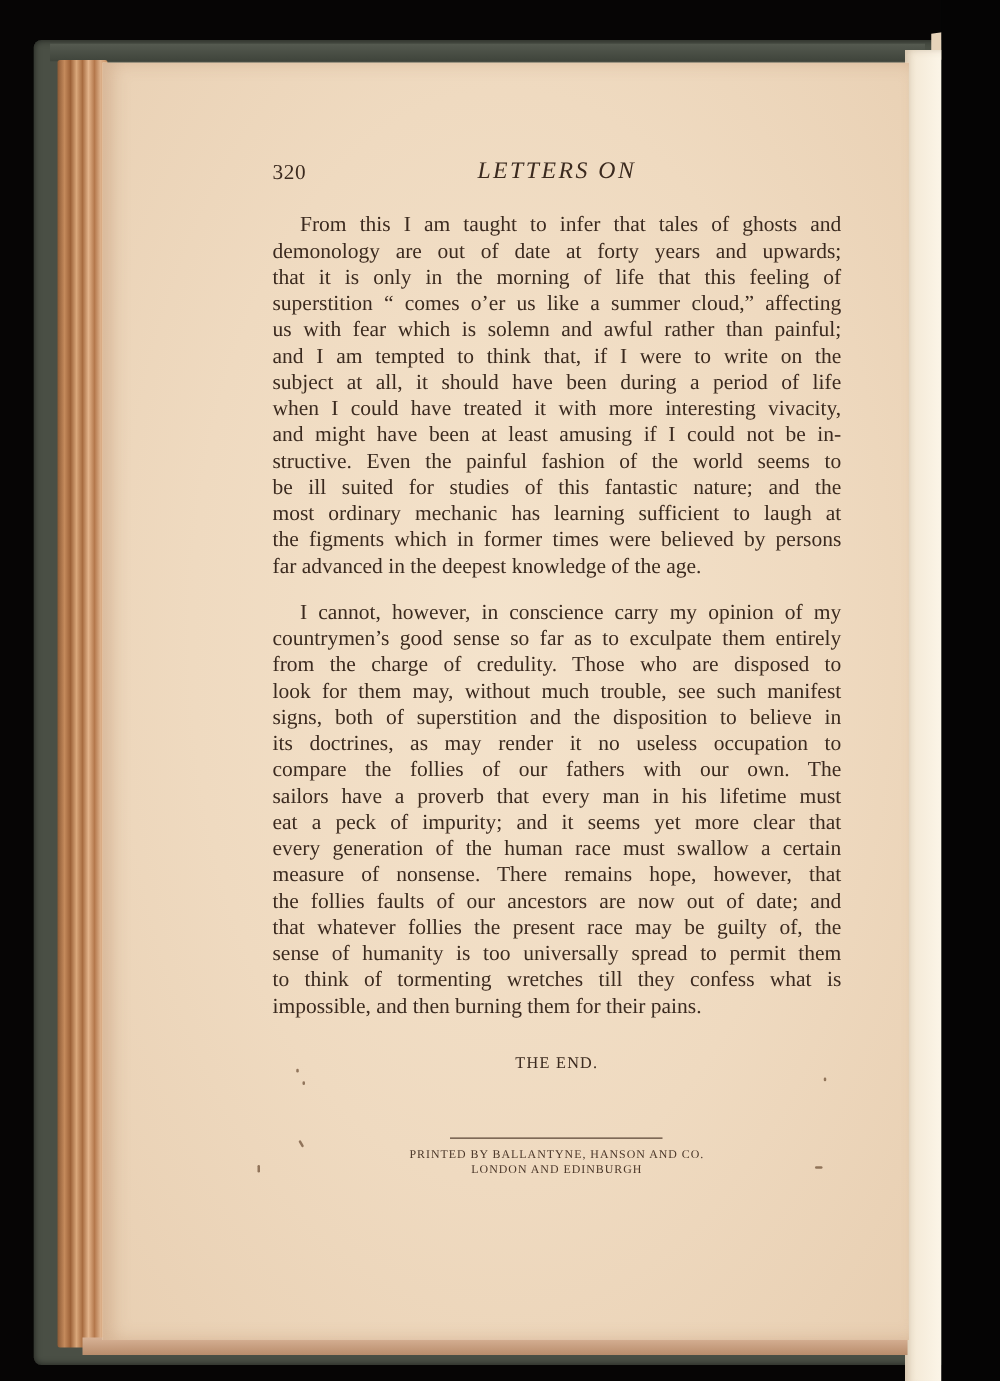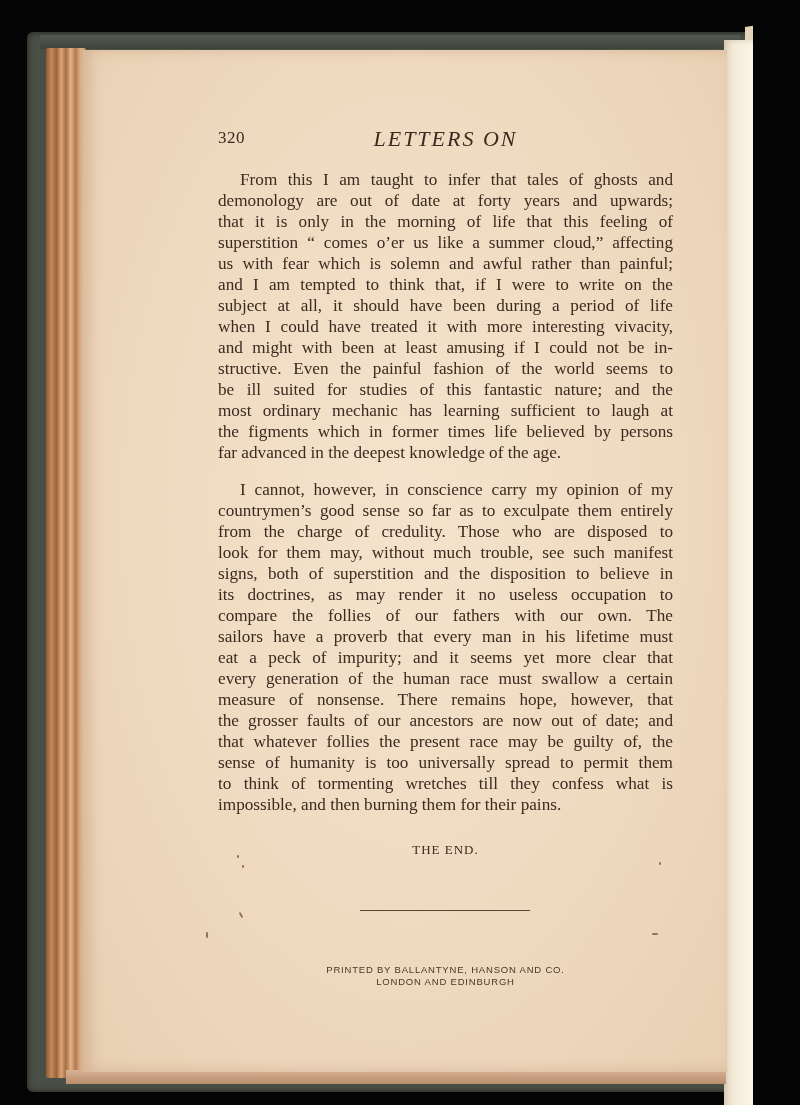--- a/index.html
+++ b/index.html
@@ -108,21 +108,21 @@
       font-size: 17px;
       letter-spacing: 0.5px;
     }
     .header-title {
       position: absolute;
       left: 0;
       right: 0;
       top: 1px;
       text-align: center;
       font-style: italic;
-      font-size: 22px;
+      font-size: 19px;
       letter-spacing: 2px;
     }
     .paragraph {
       margin: 0;
       font-size: 17.2px;
       line-height: 21px;
       text-align: justify;
     }
     .line {
       display: block;
@@ -157,26 +157,25 @@
       width: 170px;
       height: 1px;
       background: #5a4434;
     }
     .imprint {
       position: absolute;
       left: 218px;
       top: 918px;
       width: 455px;
       text-align: center;
-      font-family: Liberation Sans, sans-serif;
+      font-family: Liberation Serif, serif;
       font-size: 9.5px;
       letter-spacing: 0.8px;
       line-height: 12px;
       color: #4a3628;
-      margin-top: 46px;
     }
     .speck {
       position: absolute;
       width: 2px;
       height: 3px;
       background: #6a4a30;
       border-radius: 1px;
       opacity: 0.7;
     }
   </style>
@@ -208,41 +207,41 @@
 
     <p class="paragraph">
       <span class="line indent">From this I am taught to infer that tales of ghosts and</span>
       <span class="line">demonology are out of date at forty years and upwards;</span>
       <span class="line">that it is only in the morning of life that this feeling of</span>
       <span class="line">superstition “ comes o’er us like a summer cloud,” affecting</span>
       <span class="line">us with fear which is solemn and awful rather than painful;</span>
       <span class="line">and I am tempted to think that, if I were to write on the</span>
       <span class="line">subject at all, it should have been during a period of life</span>
       <span class="line">when I could have treated it with more interesting vivacity,</span>
-      <span class="line">and might with been at least amusing if I could not be in-</span>
+      <span class="line">and might have been at least amusing if I could not be in-</span>
       <span class="line">structive.  Even the painful fashion of the world seems to</span>
       <span class="line">be ill suited for studies of this fantastic nature; and the</span>
       <span class="line">most ordinary mechanic has learning sufficient to laugh at</span>
-      <span class="line">the figments which in former times life believed by persons</span>
+      <span class="line">the figments which in former times were believed by persons</span>
       <span class="line last">far advanced in the deepest knowledge of the age.</span>
     </p>
 
     <p class="paragraph">
       <span class="line indent">I cannot, however, in conscience carry my opinion of my</span>
       <span class="line">countrymen’s good sense so far as to exculpate them entirely</span>
       <span class="line">from the charge of credulity.  Those who are disposed to</span>
       <span class="line">look for them may, without much trouble, see such manifest</span>
       <span class="line">signs, both of superstition and the disposition to believe in</span>
       <span class="line">its doctrines, as may render it no useless occupation to</span>
       <span class="line">compare the follies of our fathers with our own.  The</span>
       <span class="line">sailors have a proverb that every man in his lifetime must</span>
       <span class="line">eat a peck of impurity; and it seems yet more clear that</span>
       <span class="line">every generation of the human race must swallow a certain</span>
       <span class="line">measure of nonsense.  There remains hope, however, that</span>
-      <span class="line">the grosser faults of our ancestors are now out of date; and</span>
+      <span class="line">the follies faults of our ancestors are now out of date; and</span>
       <span class="line">that whatever follies the present race may be guilty of, the</span>
       <span class="line">sense of humanity is too universally spread to permit them</span>
       <span class="line">to think of tormenting wretches till they confess what is</span>
       <span class="line last">impossible, and then burning them for their pains.</span>
     </p>
   </div>
 
   <div class="the-end">THE END.</div>
   <div class="rule"></div>
   <div class="imprint">

